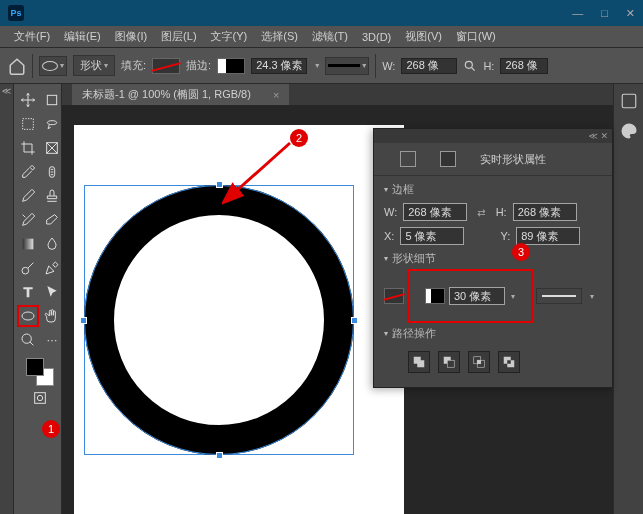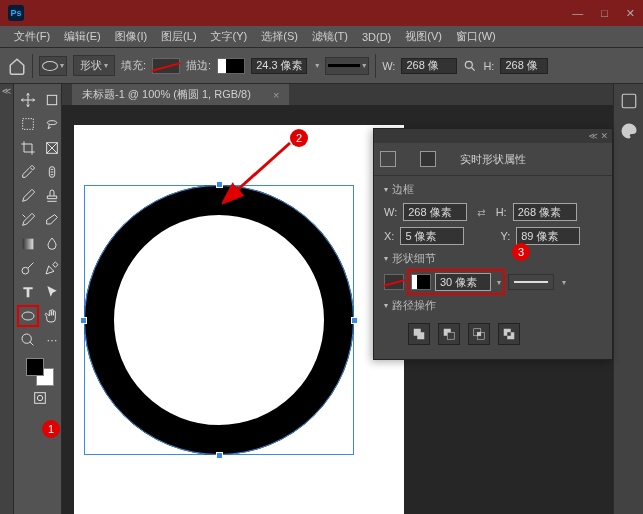--- a/index.html
+++ b/index.html
@@ -1,18 +1,18 @@
 <!DOCTYPE html>
 <html><head>
 <meta charset="utf-8">
 <style>
 * { box-sizing: border-box; margin: 0; padding: 0; font-family: "Microsoft YaHei", sans-serif; }
 body { background: #535353; width: 643px; height: 514px; overflow: hidden; color: #d0d0d0; font-size: 11px; }
 
-.titlebar { height: 26px; background: #7f1d1d; display: flex; align-items: center; padding: 12px 8px; }
+.titlebar { height: 26px; background: #0c4a6e; display: flex; align-items: center; padding: 12px 8px; }
 .ps-logo { width: 16px; height: 16px; background: #001e36; border-radius: 3px; display: flex; align-items: center; justify-content: center; color: #31a8ff; font-weight: bold; font-size: 9px; margin-right: 10px; }
 .win-controls { margin-left: auto; display: flex; gap: 18px; color: #aaa; }
 
 .menubar { height: 22px; background: #535353; display: flex; align-items: center; padding-left: 8px; gap: 2px; border-bottom: 1px solid #2a2a2a; }
 .menu-item { padding: 2px 6px; white-space: nowrap; }
 
 .optbar { height: 36px; background: #535353; display: flex; align-items: center; padding: 0 8px; gap: 6px; border-bottom: 1px solid #2a2a2a; }
 .home-icon { width: 18px; height: 18px; }
 .tool-preset { width: 28px; height: 20px; border: 1px solid #333; display: flex; align-items: center; justify-content: center; background: #444; }
 .ellipse-glyph { width: 16px; height: 10px; border: 1.5px solid #ccc; border-radius: 50%; }
@@ -60,29 +60,29 @@
 
 .arrow-annot { position: absolute; pointer-events: none; }
 .badge { width: 18px; height: 18px; border-radius: 50%; background: #e00000; color: #fff; display: flex; align-items: center; justify-content: center; font-size: 11px; position: absolute; z-index: 10; }
 
 .right-collapse { width: 30px; background: #424242; border-left: 1px solid #2a2a2a; display: flex; flex-direction: column; align-items: center; gap: 12px; padding-top: 8px; }
 
 .prop-panel { position: absolute; right: 30px; top: 128px; width: 240px; background: #454545; border: 1px solid #222; z-index: 5; box-shadow: -2px 2px 8px rgba(0,0,0,.3); }
 .pp-head { height: 14px; background: #383838; display: flex; justify-content: flex-end; align-items: center; padding: 0 4px; font-size: 9px; color: #999; }
 .pp-tabs { height: 26px; display: flex; align-items: center; padding: 0 8px; border-bottom: 1px solid #333; }
 .pp-tab { padding: 4px 8px; background: #535353; font-size: 12px; }
-.pp-sub { padding: 8px 6px; display: flex; align-items: center; gap: 24px; border-bottom: 1px solid #333; }
+.pp-sub { padding: 8px 26px; display: flex; align-items: center; gap: 24px; border-bottom: 1px solid #333; }
 .pp-icon { width: 16px; height: 16px; border: 1px solid #999; }
 .pp-section { padding: 6px 10px; }
 .pp-section-h { display: flex; align-items: center; gap: 4px; color: #bbb; margin-bottom: 6px; }
 .chev-down { font-size: 8px; }
 .pp-row { display: flex; align-items: center; gap: 6px; margin-bottom: 6px; }
 .pp-field { background: #333; border: 1px solid #a3a3a3; color: #ddd; padding: 2px 4px; font-size: 11px; width: 64px; }
 .link-icon { color: #aaa; font-size: 10px; padding: 0 4px; }
-.hl-box { outline: 2px solid #e00000; outline-offset: 1px; padding: 1px; }
+.hl-box { outline: 2px solid #e00000; outline-offset: 1px; padding: 15px; }
 .stroke-sample { width: 46px; height: 16px; border: 1px solid #333; background: #444; display: flex; align-items: center; justify-content: center; }
 .stroke-sample .ln { width: 34px; height: 2px; background: #ddd; }
 .path-ops { display: flex; gap: 8px; padding: 4px 0 8px 24px; }
 .path-btn { width: 22px; height: 22px; background: #3a3a3a; border: 1px solid #222; display: flex; align-items: center; justify-content: center; }
 </style>
 </head>
 <body>
 
 <div class="titlebar">
   <div class="ps-logo">Ps</div>

